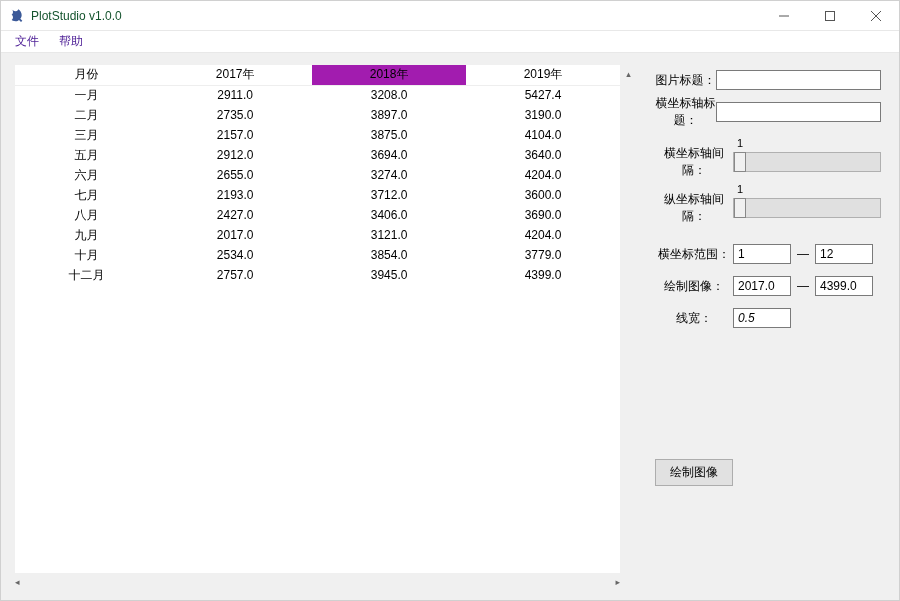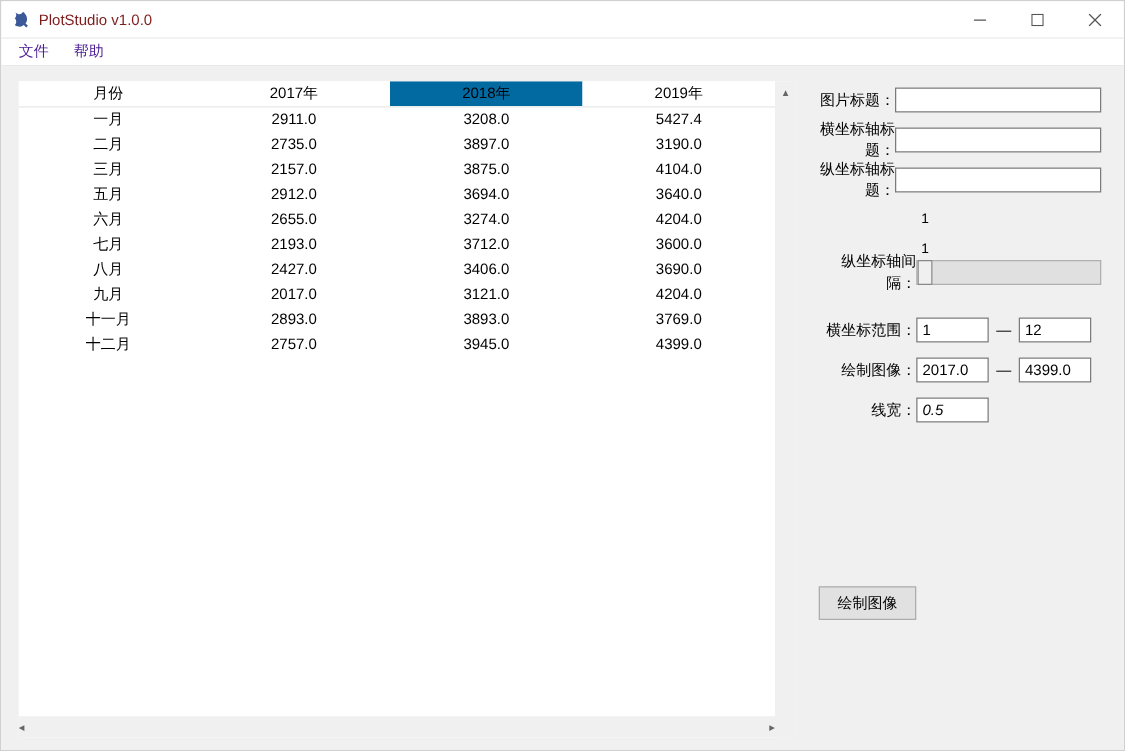--- a/index.html
+++ b/index.html
@@ -20,21 +20,21 @@
     align-items: center;
     padding: 0 0 0 8px;
     background: #fff;
     border-bottom: 1px solid #e8e8e8;
   }
   .app-icon {
     width: 16px; height: 16px;
     margin-right: 6px;
     fill: #3b5998;
   }
-  .title { color: #7f1d1d; font-size: 12px; flex: 0 0 auto; }
+  .title { color: #14532d; font-size: 12px; flex: 0 0 auto; }
   .tspacer { flex: 1; }
   .winbtn {
     width: 46px; height: 30px;
     display: flex; align-items: center; justify-content: center;
     color: #555;
   }
 
   .menubar {
     height: 22px;
     display: flex;
@@ -76,21 +76,21 @@
     height: 20px;
     text-align: center;
     font-weight: normal;
     padding: 0;
   }
   th {
     background: #fff;
     border-bottom: 1px solid #eee;
   }
   th.sel {
-    background: #0369a1;
+    background: #a21caf;
   }
   .scroll-v {
     width: 17px;
     background: #f0f0f0;
     display: flex;
     flex-direction: column;
     border-left: 0;
   }
   .scroll-btn {
     height: 17px;
@@ -118,21 +118,21 @@
     font-size: 12px;
   }
   .form-row {
     display: flex;
     align-items: center;
     margin-bottom: 10px;
     height: 22px;
   }
   .form-label {
     width: 78px;
-    text-align: right;
+    text-align: center;
     color: #000;
   }
   .form-input {
     flex: 1;
     height: 20px;
     border: 1px solid #7a7a7a;
     background: #fff;
     padding: 0 4px;
     font-size: 12px;
   }
@@ -266,24 +266,24 @@
               <td>3406.0</td>
               <td>3690.0</td>
             </tr>
             <tr>
               <td>九月</td>
               <td>2017.0</td>
               <td>3121.0</td>
               <td>4204.0</td>
             </tr>
             <tr>
-              <td>十一月</td>
-              <td>2893.0</td>
-              <td>3893.0</td>
-              <td>3769.0</td>
+              <td>十月</td>
+              <td>2534.0</td>
+              <td>3854.0</td>
+              <td>3779.0</td>
             </tr>
             <tr>
               <td>十二月</td>
               <td>2757.0</td>
               <td>3945.0</td>
               <td>4399.0</td>
             </tr>
           </tbody>
       </table>
     </div>
@@ -311,29 +311,31 @@
   <div class="right-pane">
 
     <div class="form-row">
       <div class="form-label">图片标题：</div>
       <input class="form-input" value="" style="">
     </div>
     <div class="form-row">
       <div class="form-label">横坐标轴标题：</div>
       <input class="form-input" value="" style="">
     </div>
-    <div class="form-row">
-      <div class="form-label">纵坐标轴标题：</div>
-      <input class="form-input" value="" style="">
-    </div>
 
     <div class="slider-block">
       <div class="slider-val-row">
           <span class="slider-val">1</span>
         </div>
+      <div class="slider-row">
+        <div class="form-label">横坐标轴间隔：</div>
+        <div class="slider-track">
+          <div class="slider-thumb"></div>
+        </div>
+      </div>
     </div>
 
     <div class="slider-block" style="margin-top:6px;">
       <div class="slider-val-row">
           <span class="slider-val">1</span>
         </div>
       <div class="slider-row">
         <div class="form-label">纵坐标轴间隔：</div>
         <div class="slider-track">
           <div class="slider-thumb"></div>

